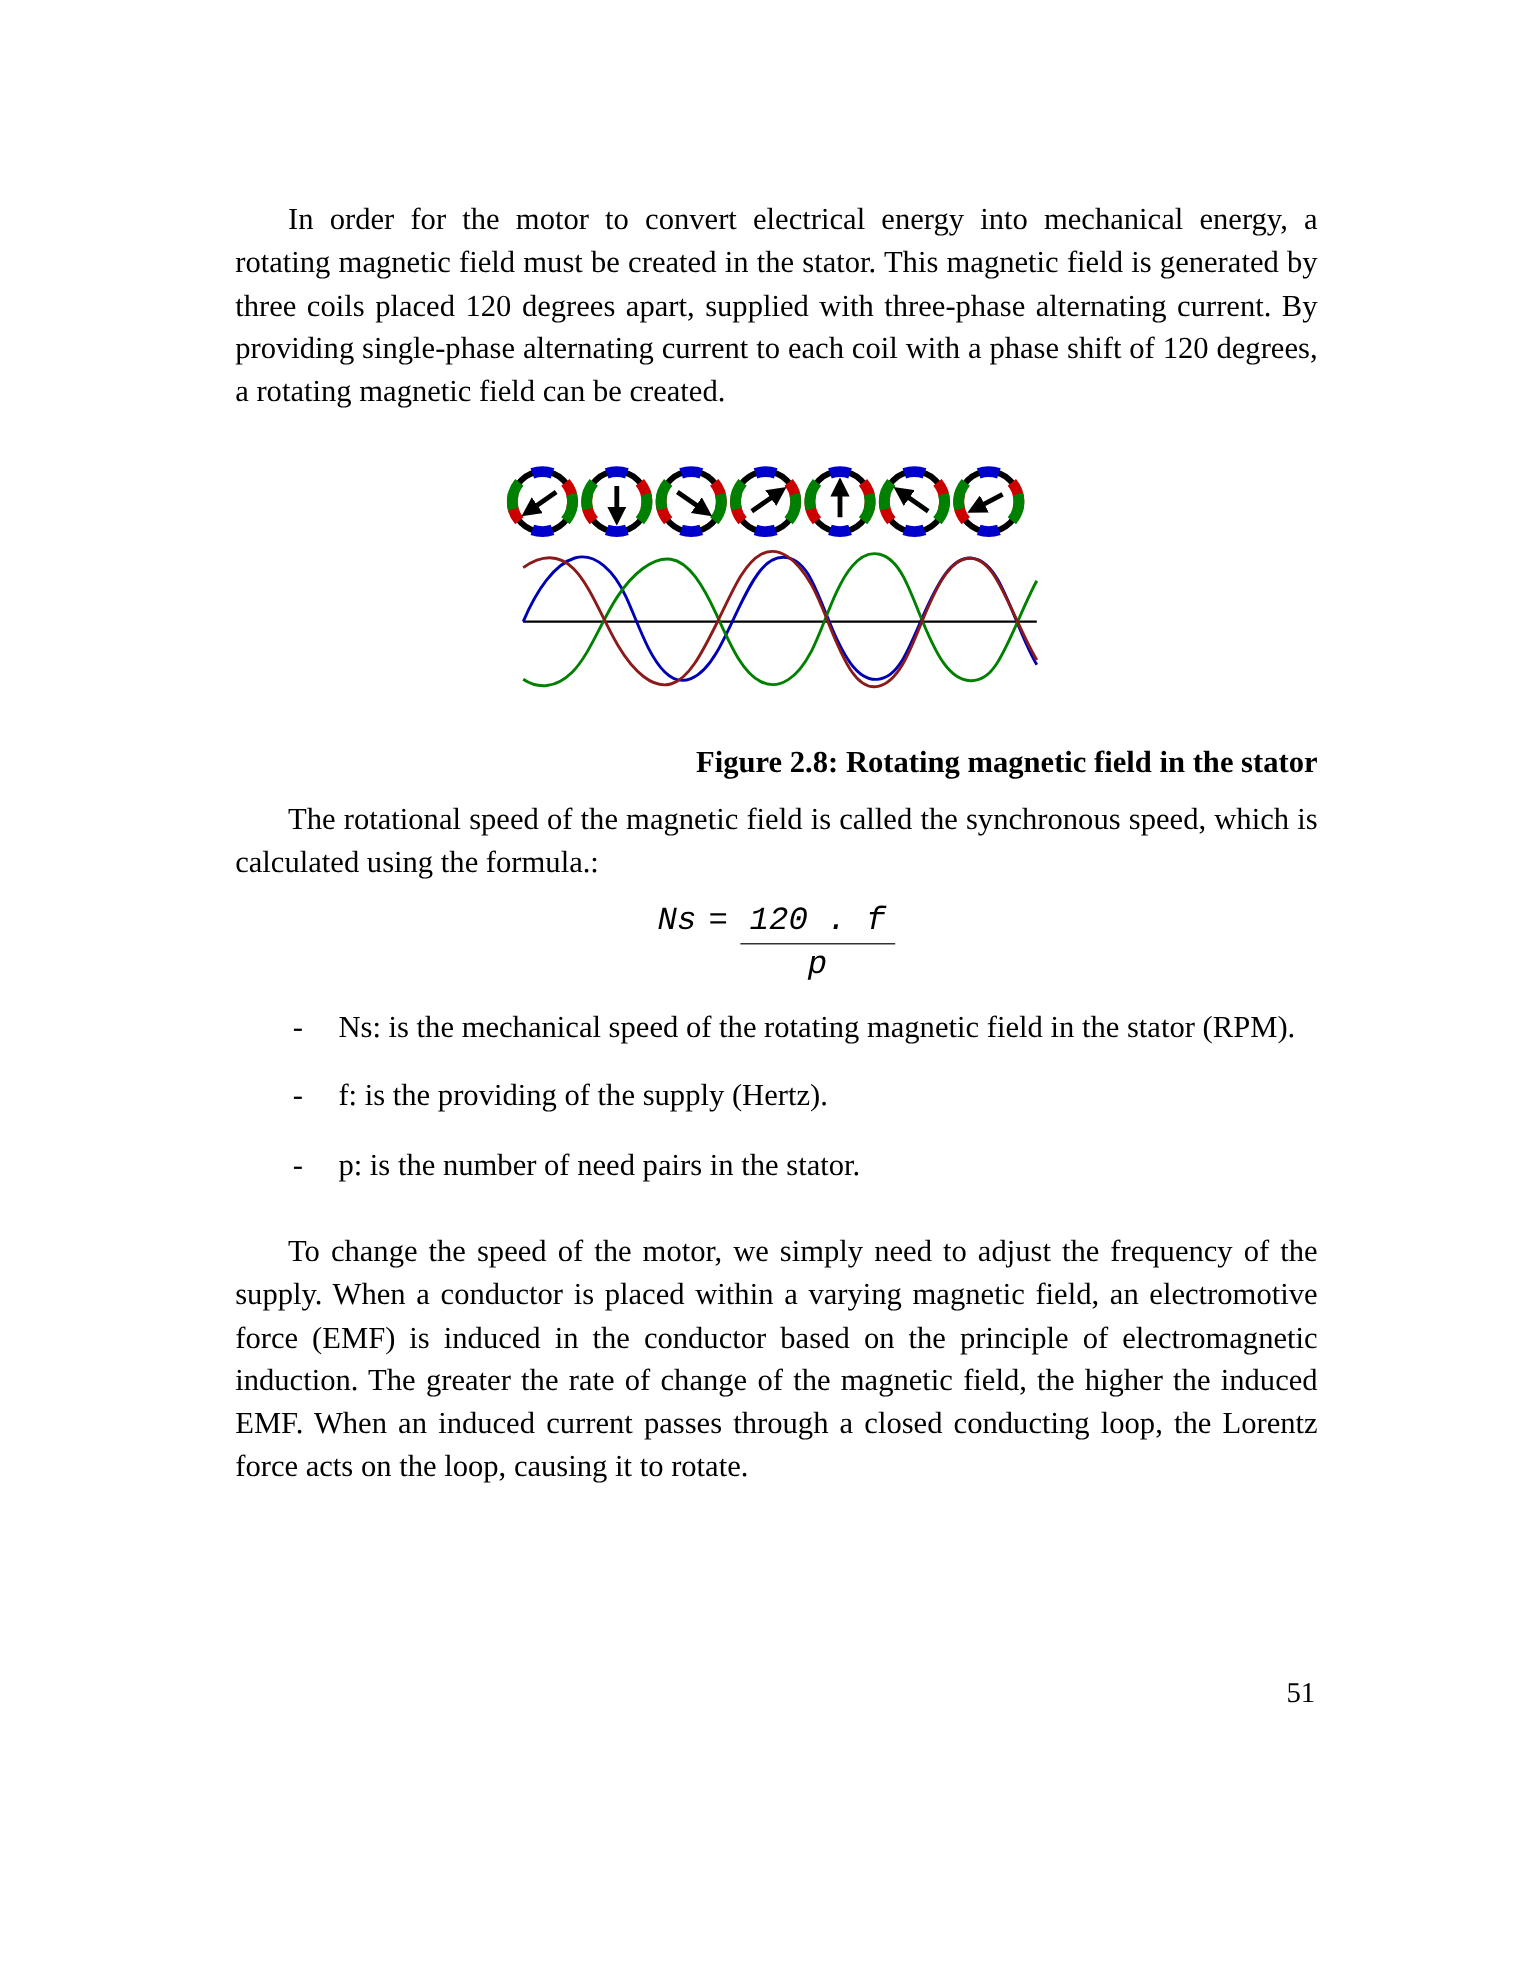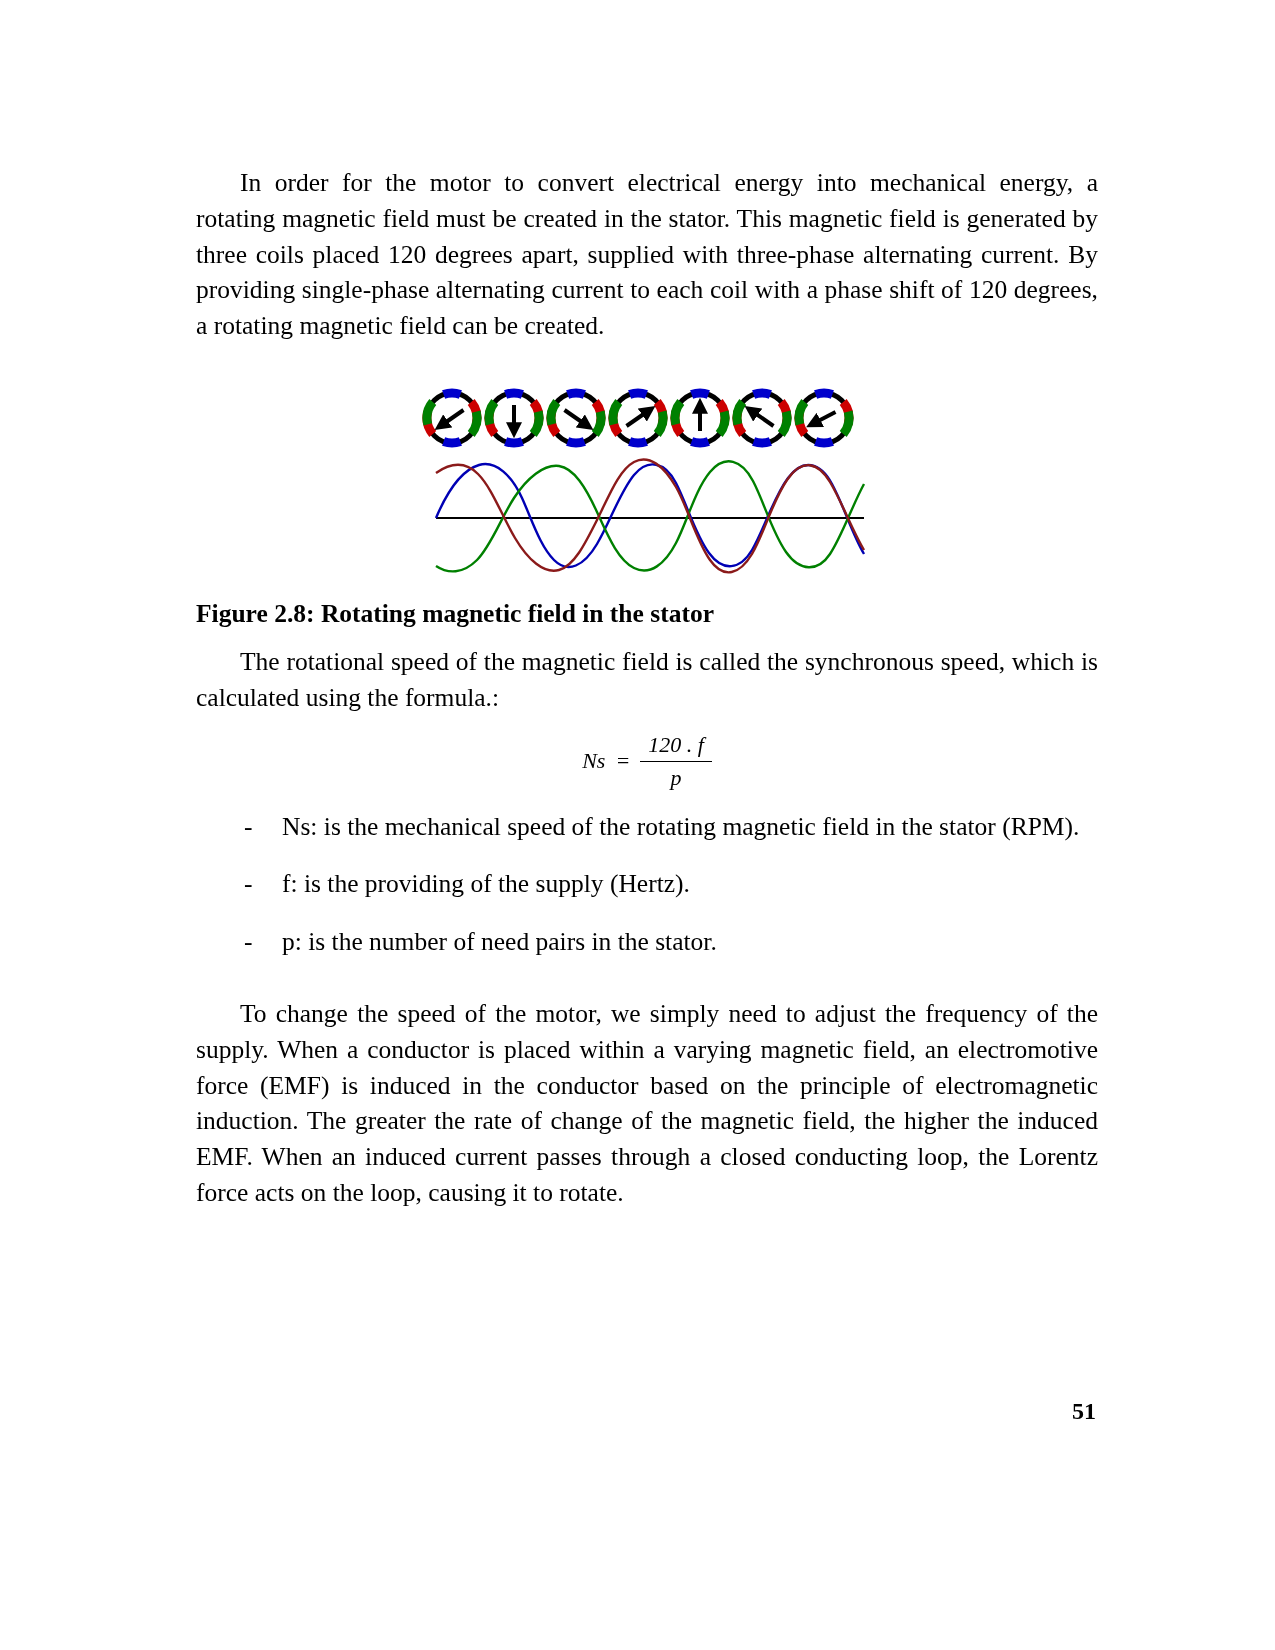--- a/index.html
+++ b/index.html
@@ -47,40 +47,40 @@
     margin-top: 44px;
     width: 902px;
     text-align: center;
   }
   .figure-image {
     display: inline-block;
     width: 450px;
     height: 200px;
   }
   .figure-caption {
-    margin-top: 6px;
+    margin-top: 26px;
     font-size: 25.5px;
     font-weight: bold;
-    text-align: left;
+    text-align: right;
     line-height: 32px;
   }
 
   
   .formula-wrap {
     width: 902px;
     text-align: center;
     margin-top: 16px;
     margin-bottom: 14px;
   }
   .formula {
     display: inline-flex;
-    align-items: center;
+    align-items: flex-start;
     font-style: italic;
-    font-size: 22px;
-    font-family: Liberation Serif, serif;
+    font-size: 27px;
+    font-family: Liberation Mono, monospace;
   }
   .formula .lhs { padding-right: 10px; }
   .formula .eq  { padding-right: 10px; font-style: italic; }
   .frac {
     display: inline-flex;
     flex-direction: column;
     align-items: center;
     vertical-align: middle;
   }
   .frac .num {
@@ -117,21 +117,20 @@
   .bullet-list li .btext { flex: 1 1 auto; }
 
   .para-gap { height: 14px; }
 
   .page-number {
     position: absolute;
     left: 1072px;
     top: 1398px;
     font-size: 24px;
     font-family: "Liberation Serif", "DejaVu Serif", serif;
-    font-weight: bold;
   }
 </style>
 </head>
 <body>
 
 <div class="page">
 
   <div class="content">
 
     <p class="body-text">In order for the motor to convert electrical energy into mechanical energy, a rotating magnetic field must be created in the stator. This magnetic field is generated by three coils placed 120 degrees apart, supplied with three-phase alternating current. By providing single-phase alternating current to each coil with a phase shift of 120 degrees, a rotating magnetic field can be created.</p>

